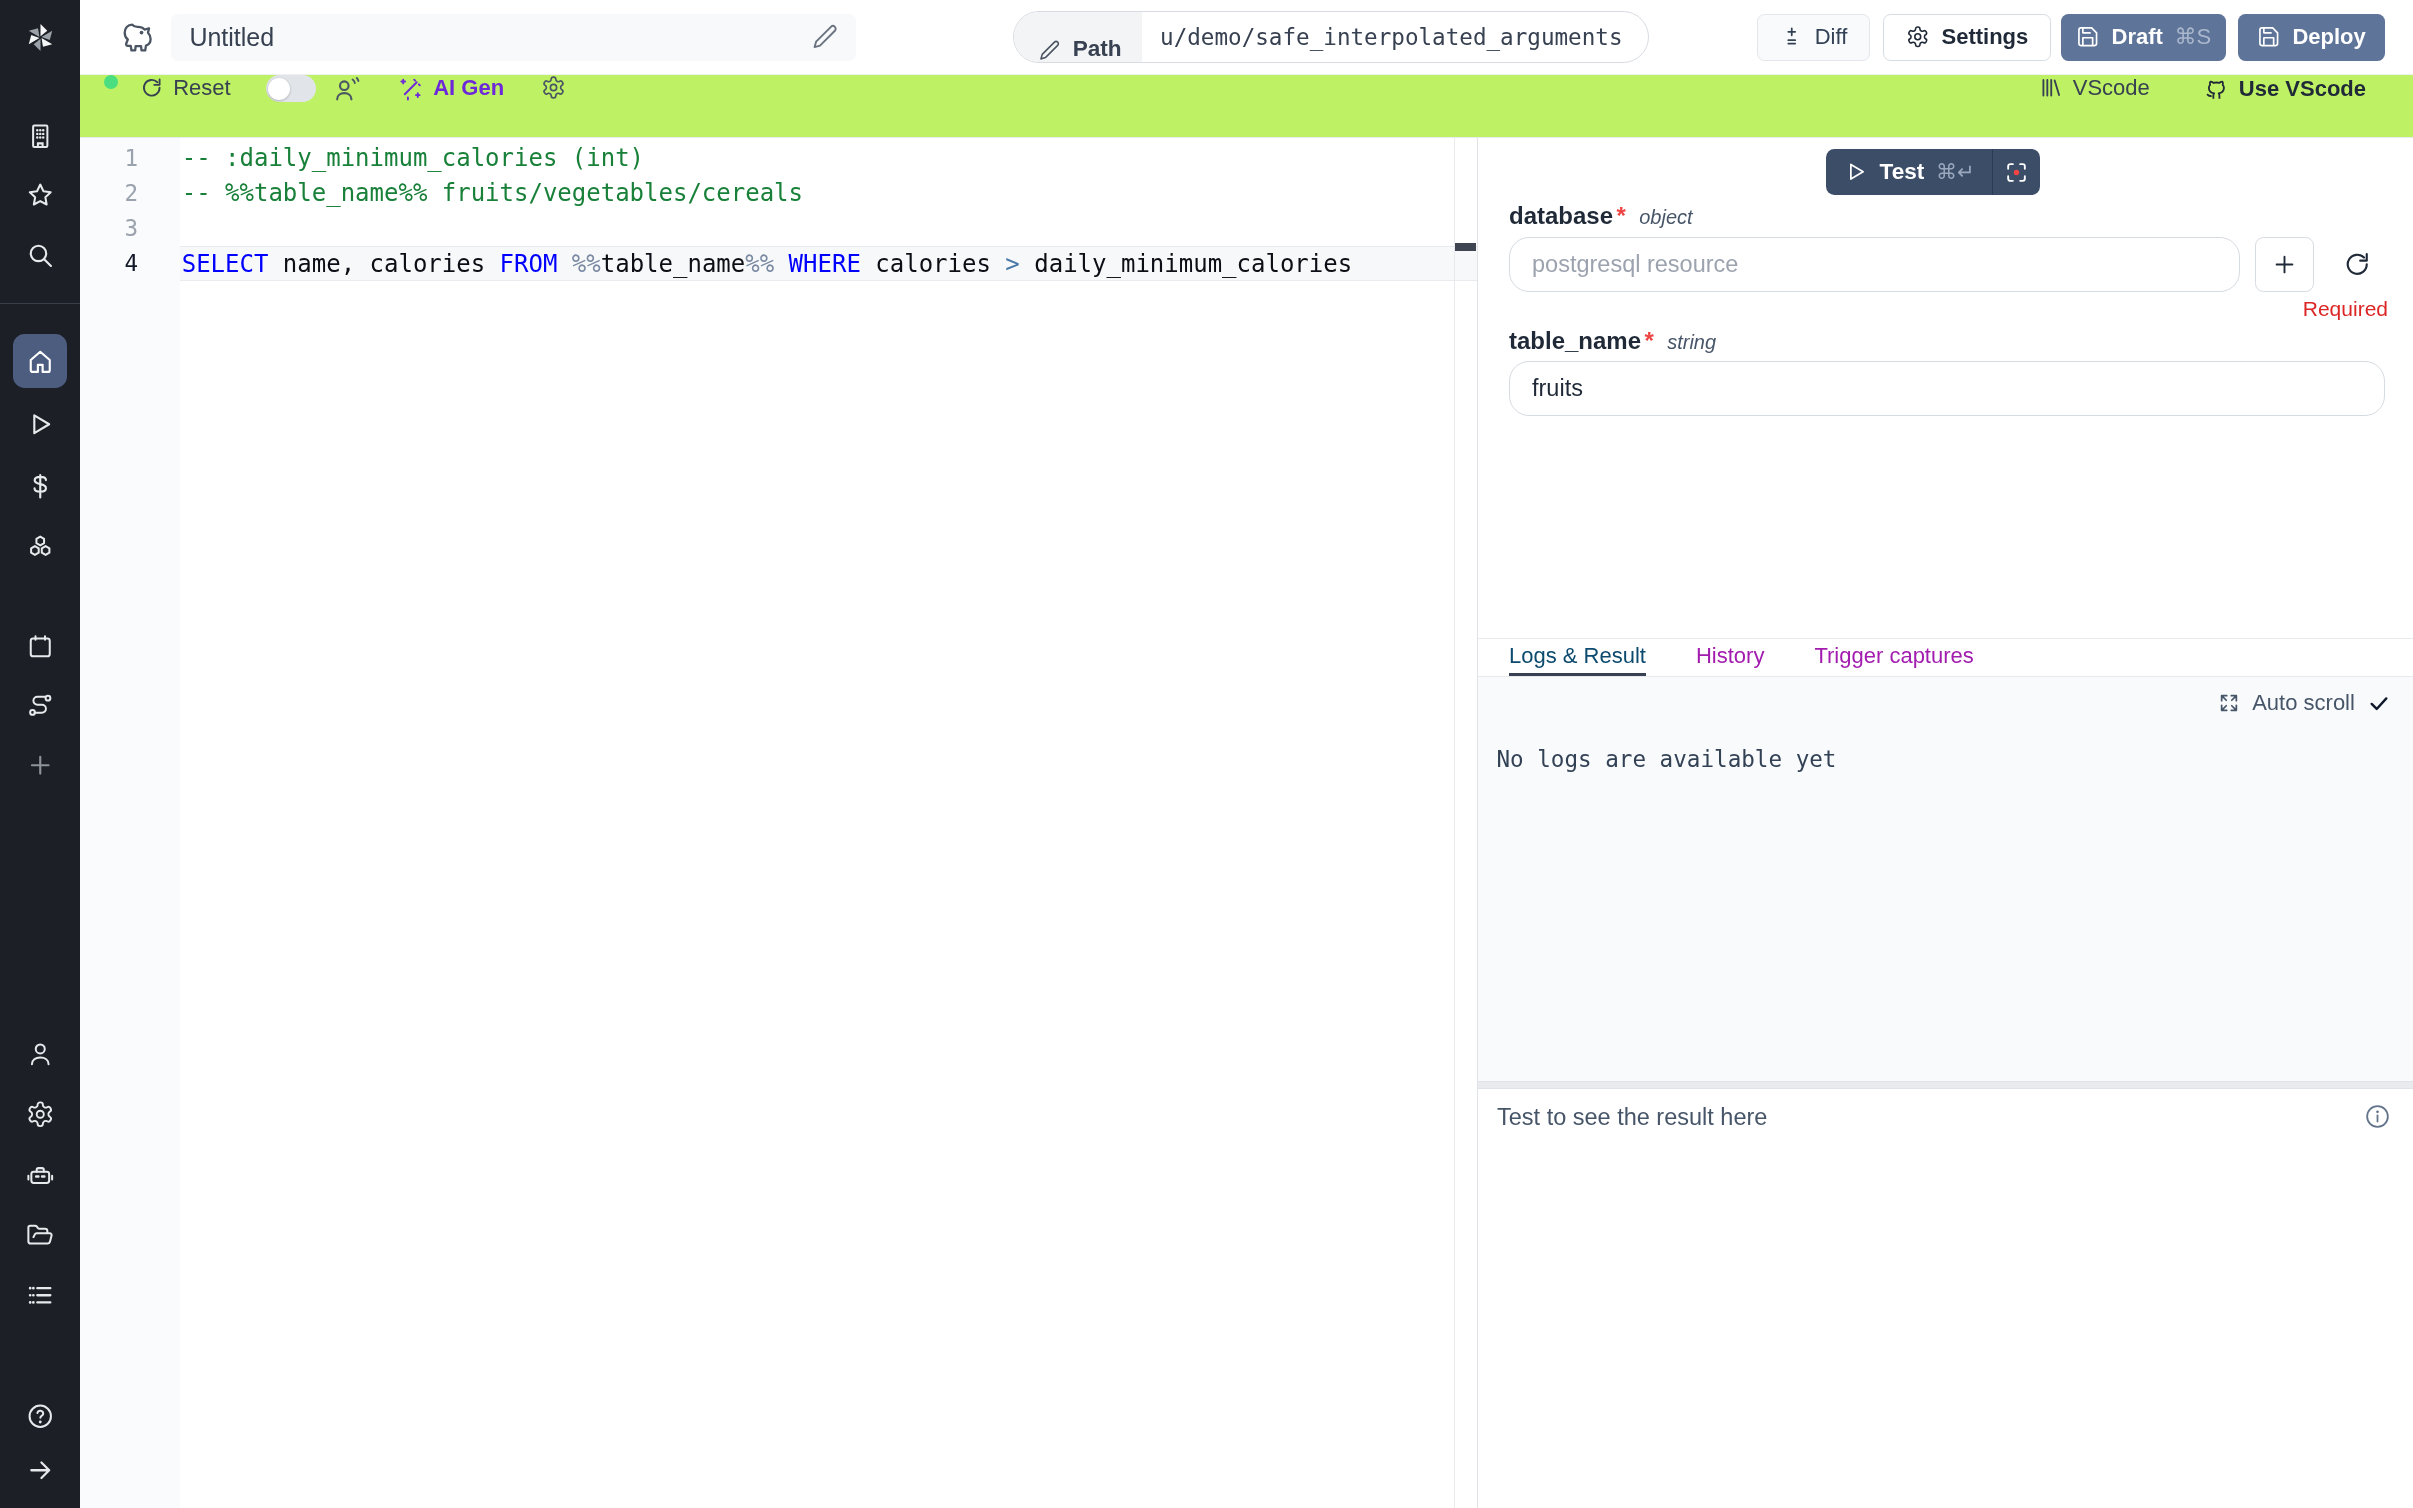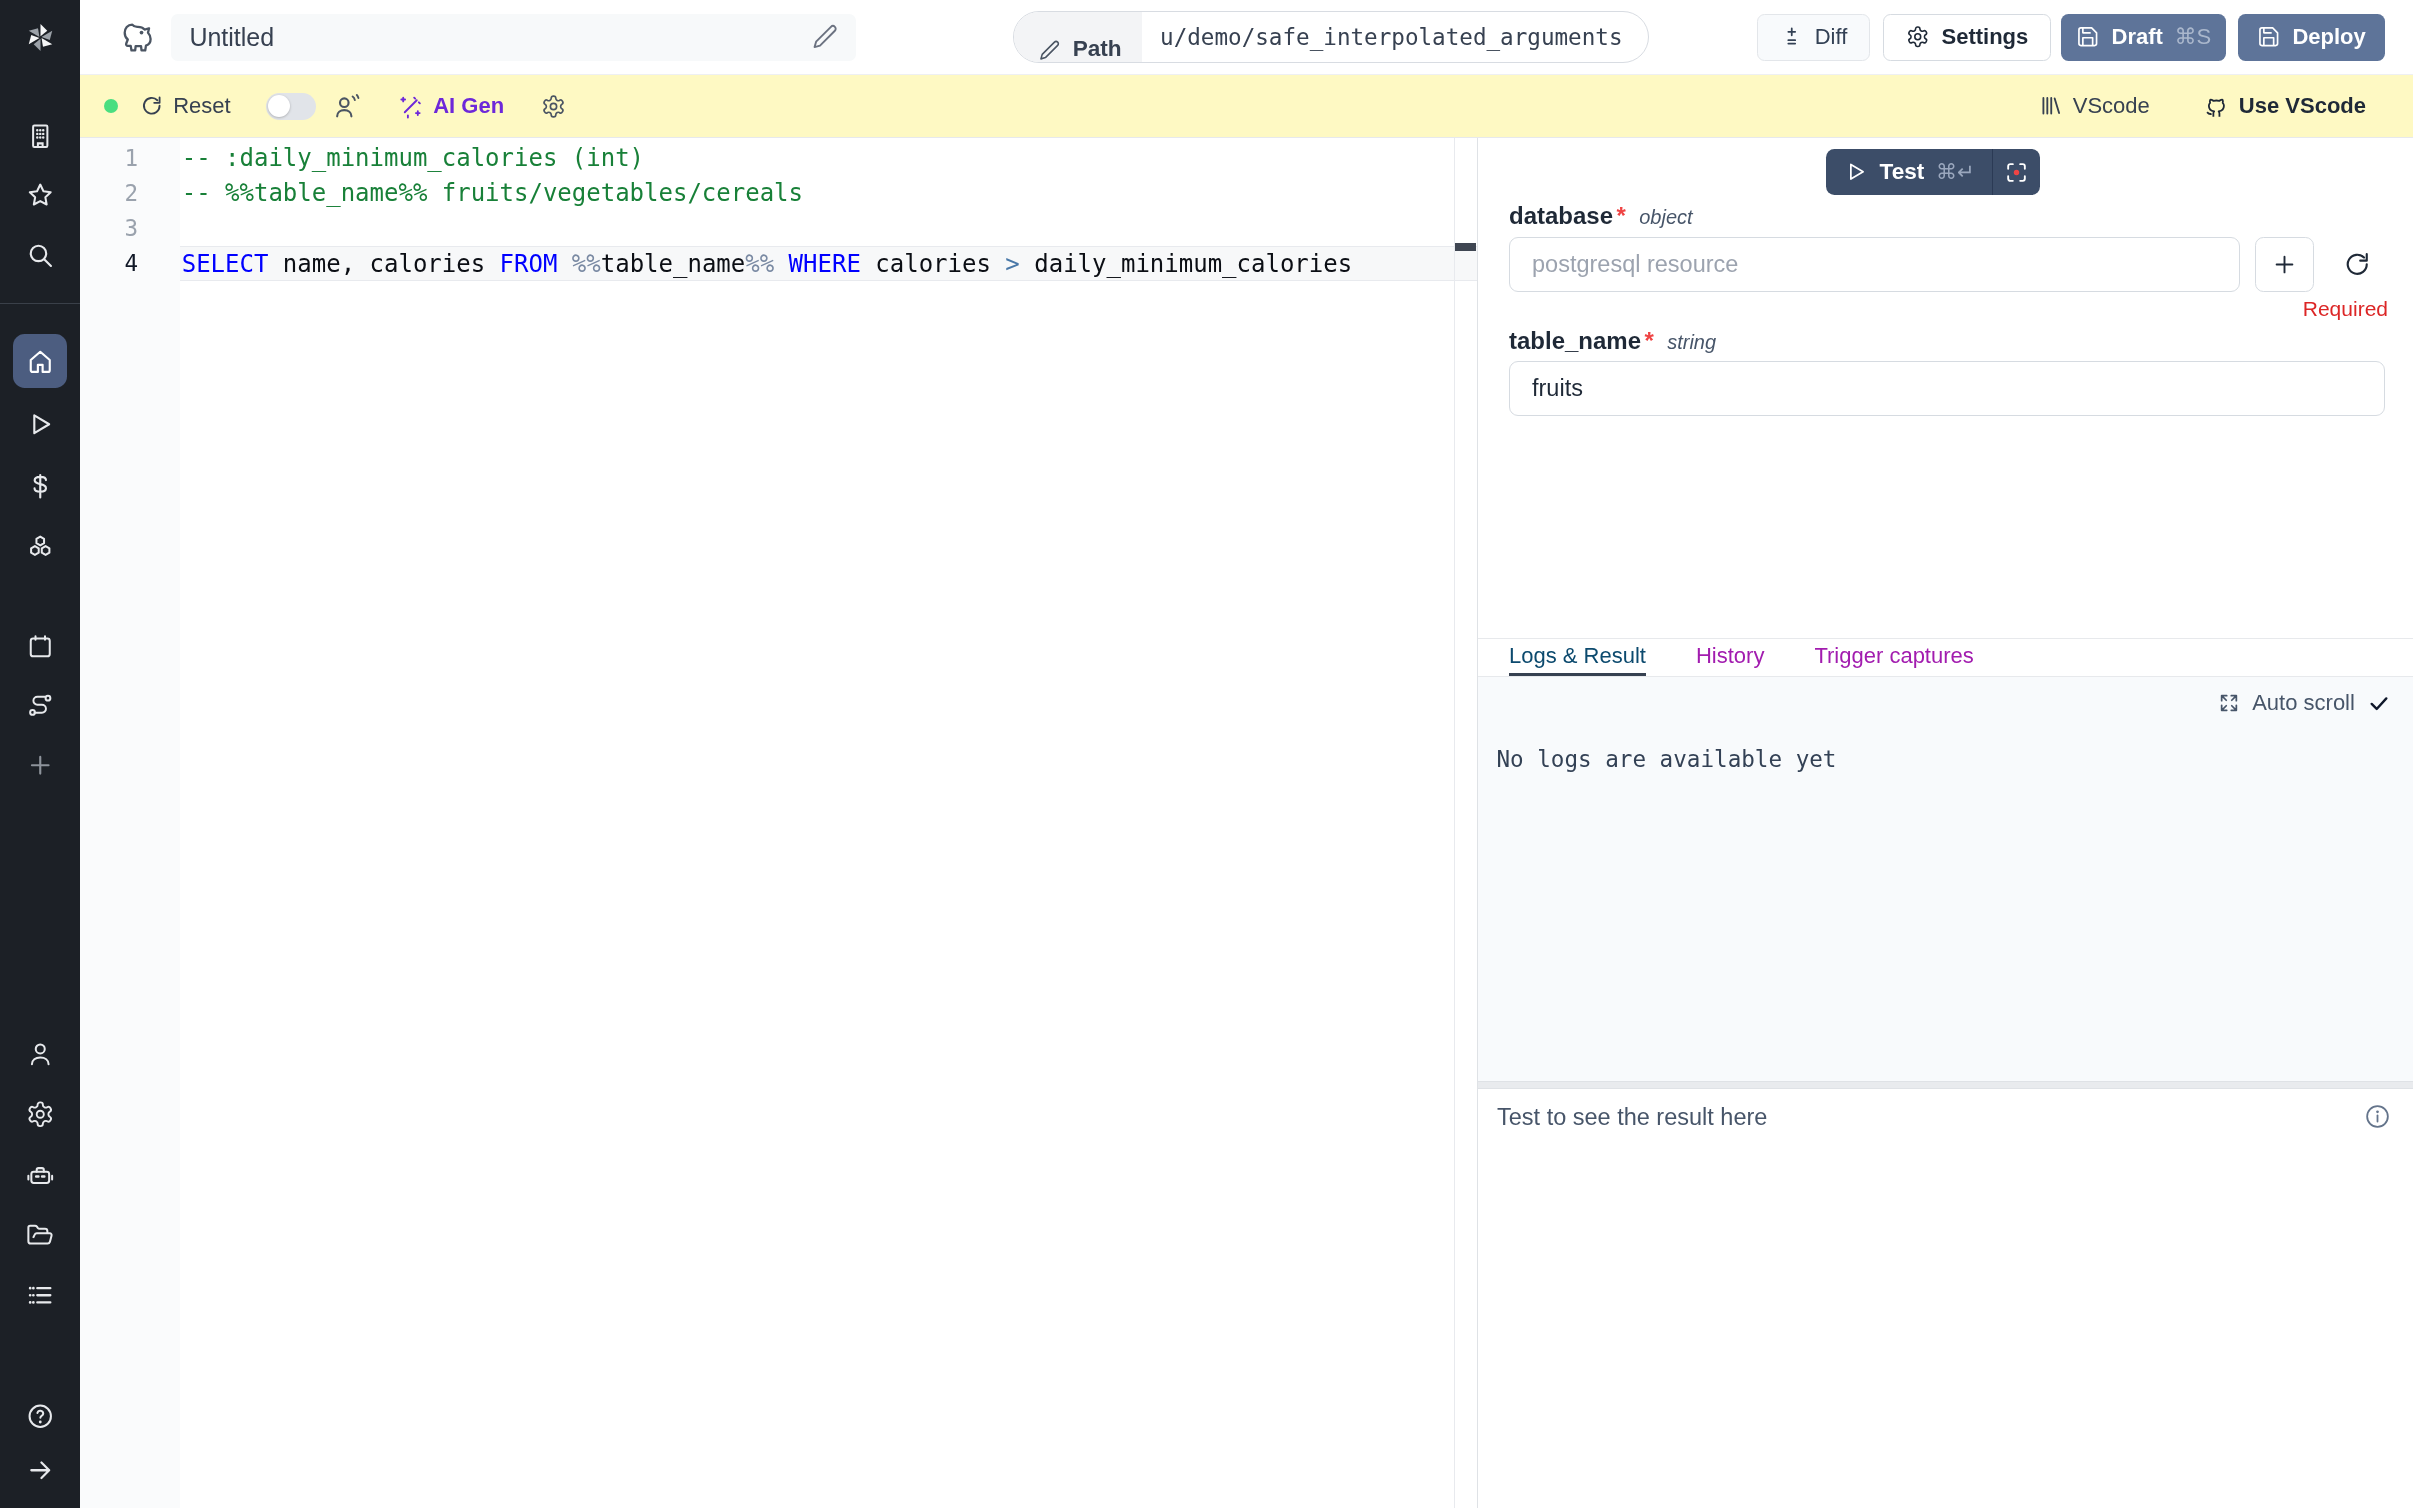--- a/index.html
+++ b/index.html
@@ -45,22 +45,22 @@
     border-radius:7.5px; font-size:22px; cursor:pointer; flex:none; }
   .btn svg { width:23.5px; height:23.5px; }
   .btn-diff { width:113px; background:#f8fafc; border:0.8px solid #e3e6ea; color:#334155; }
   .btn-settings { width:168px; background:#fff; border:0.8px solid #d6dbe1; color:#1f2937; font-weight:700; margin-left:13.4px; }
   .btn-slate { background:#5e7499; color:#fff; font-weight:700; border:none; }
   .btn-draft { width:165px; margin-left:10px; }
   .btn-deploy { width:147px; margin-left:11.7px; margin-right:28px; }
   .shortcut { color:#aab7cc; font-weight:400; font-size:22px; }
 
   
-  .toolbar { height:63px; display:flex; align-items:center; border-bottom:0.8px solid #e7e9ec;
-    background:#fef9c3; flex:none; }
+  .toolbar { height:63px; display:flex; align-items:flex-start; border-bottom:0.8px solid #e7e9ec;
+    background:#bef264; flex:none; }
   .status-dot { width:14.2px; height:14.2px; border-radius:50%; background:#4ade80; margin-left:23.5px; flex:none; }
   .tool { display:flex; align-items:center; gap:10px; color:#374151; font-size:22px; cursor:pointer; }
   .tool svg { width:23.5px; height:23.5px; }
   .reset { margin-left:22px; }
   .toggle { margin-left:35px; width:50px; height:27px; border-radius:13.4px; background:#e1e4e9;
     position:relative; cursor:pointer; flex:none; }
   .toggle-knob { position:absolute; left:2.5px; top:2.5px; width:22px; height:22px; border-radius:50%;
     background:#fff; box-shadow:0 0.8px 2.5px rgba(0,0,0,.25); }
   .users-ic { margin-left:17px; color:#4b5563; width:28.5px; height:28.5px; cursor:pointer; }
   .aigen { margin-left:37px; color:#6d28d9; font-weight:700; }
@@ -102,21 +102,21 @@
   .test-sc { color:#9aa7bd; font-size:21px; }
   .test-div { width:1.7px; background:#2b3a55; }
   .capture-seg { width:47px; display:flex; align-items:center; justify-content:center; color:#fff; }
   .capture-seg svg { width:25px; height:25px; }
 
   .field-label { position:absolute; left:31px; display:flex; align-items:baseline; gap:13.4px; }
   .f-name { font-size:24px; font-weight:700; color:#1f2937; }
   .f-req { color:#ef4444; font-weight:700; font-size:24px; margin-left:-10px; }
   .f-type { font-size:20px; font-style:italic; color:#475569; }
   .f-row { position:absolute; left:31px; display:flex; align-items:center; }
-  .f-input { height:55px; border:1.3px solid #d6dbe1; border-radius:9px; font-size:23.5px;
+  .f-input { height:55px; border:1.3px solid #d6dbe1; border-radius:20px; font-size:23.5px;
     padding:0 22px; color:#1f2937; outline:none; background:#fff;
     font-family:"Liberation Sans", sans-serif; }
   .f-input::placeholder { color:#9ca3af; }
   .plus-btn { margin-left:15px; width:59px; height:55px; border:1.3px solid #d6dbe1; border-radius:8.4px;
     background:#fff; display:flex; align-items:center; justify-content:center; color:#1f2937; cursor:pointer; }
   .plus-btn svg { width:27px; height:27px; }
   .refresh-btn { margin-left:25px; width:37px; height:37px; color:#1f2937; display:flex;
     align-items:center; justify-content:center; cursor:pointer; }
   .refresh-btn svg { width:28.5px; height:28.5px; }
   .required-msg { position:absolute; top:159px; right:25px; color:#dc2626; font-size:21px; }

